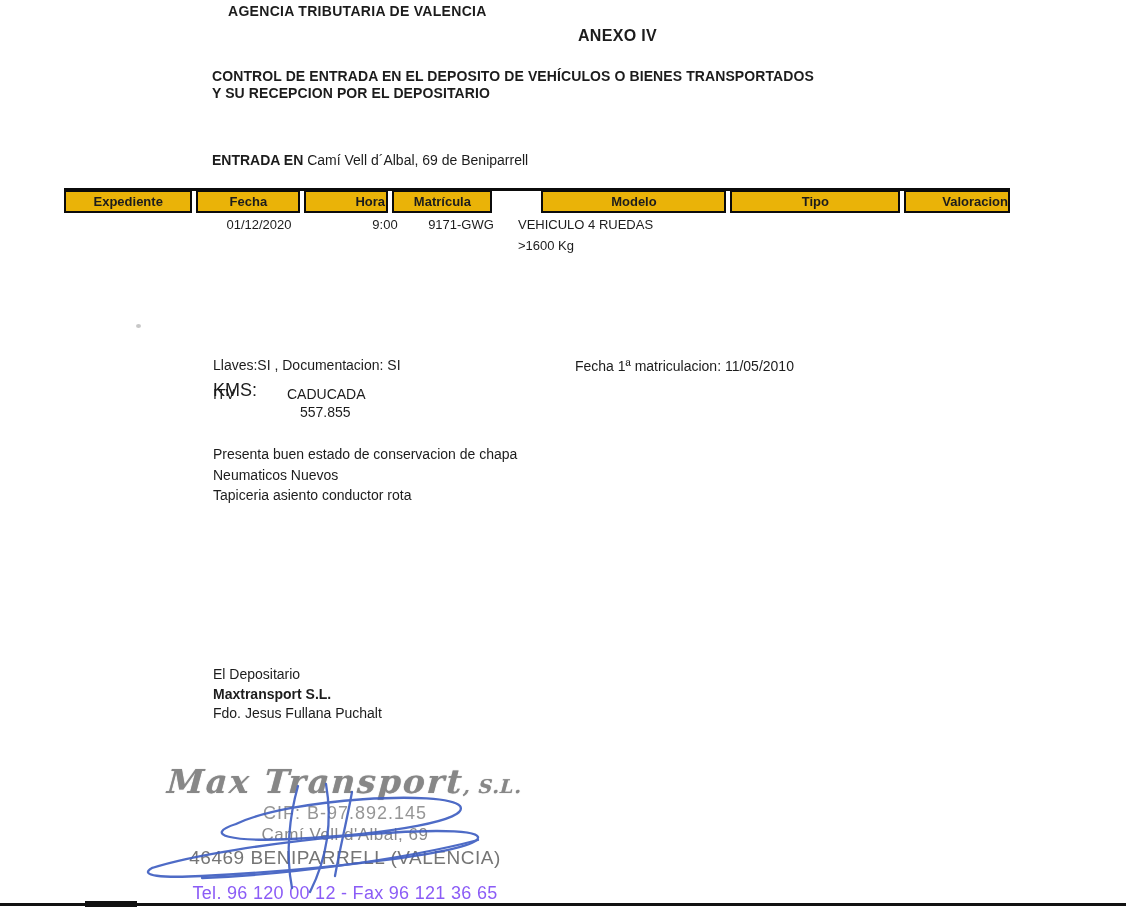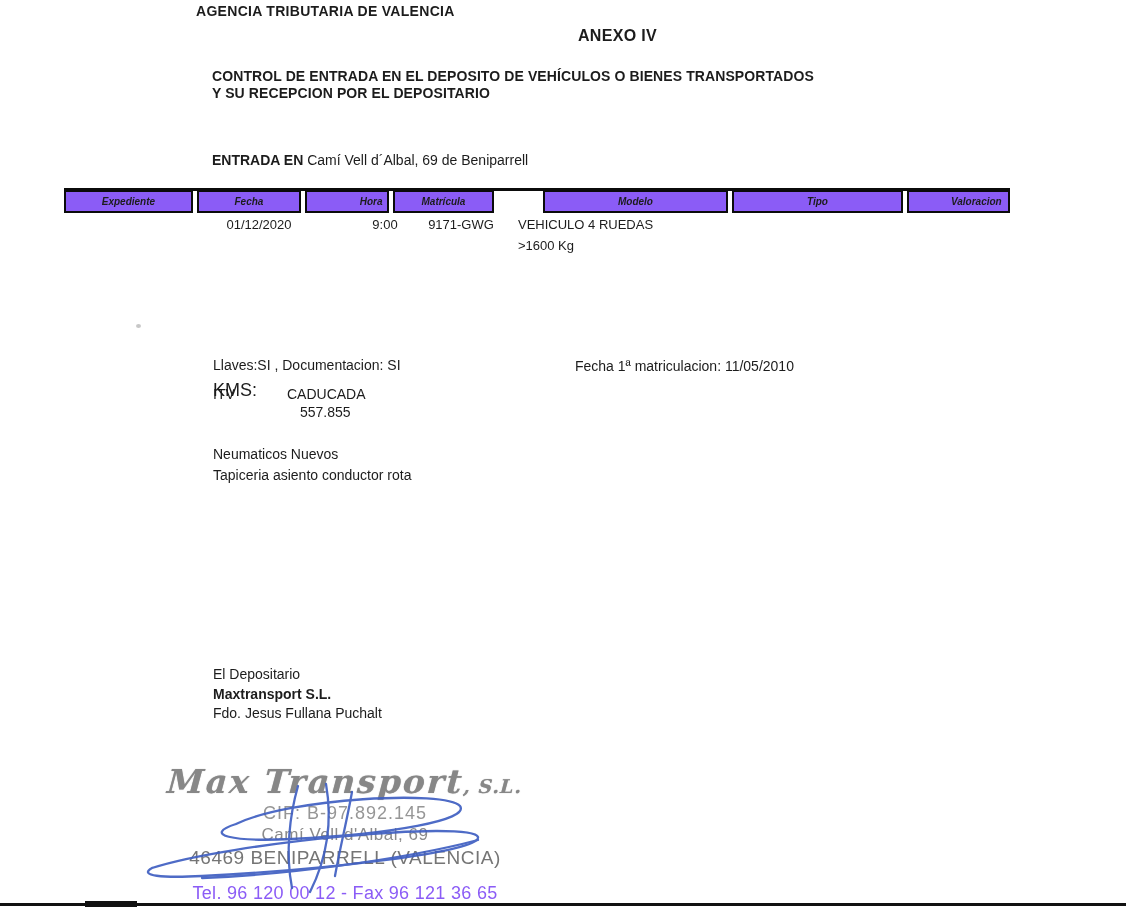--- a/index.html
+++ b/index.html
@@ -5,34 +5,34 @@
   html,body{margin:0;padding:0;background:#fff;}
   .page{
     position:relative;
     width:1126px;height:911px;
     background:#ffffff;
     font-family:"Liberation Sans", sans-serif;
     color:#1c1c1c;
     overflow:hidden;
   }
   .abs{position:absolute;}
-  .h-agency{left:196px;top:3px;font-size:14px;font-weight:bold;letter-spacing:.3px;}
+  .h-agency{left:228px;top:3px;font-size:14px;font-weight:bold;letter-spacing:.3px;}
   .h-annex{left:578px;top:27px;font-size:16px;font-weight:bold;letter-spacing:.3px;}
   .h-control{left:212px;top:68px;font-size:14px;font-weight:bold;line-height:17px;width:720px;letter-spacing:.1px;}
   .h-entrada{left:212px;top:152px;font-size:14px;}
   .h-entrada .lbl{font-weight:bold;}
 
   
   .vtable{left:64px;top:190px;width:946px;}
   .vtable .topline{position:absolute;left:0;top:-2px;width:946px;height:3px;background:#0b0b0b;}
   .hrow{display:flex;}
   .hcell{
-    box-sizing:border-box;border:2px solid #0b0b0b;background:#8b5cf6;
+    box-sizing:border-box;border:2px solid #0b0b0b;background:#eab308;
     height:23px;line-height:19px;text-align:center;
-    font-size:10px;font-weight:bold;margin-right:4px;font-style:italic;
+    font-size:13px;font-weight:bold;margin-right:4px;
   }
   .hcell:last-child{margin-right:0;}
   .drow{display:flex;margin-top:1px;}
   .dcell{box-sizing:border-box;font-size:13px;line-height:21px;margin-right:4px;}
   .dcell:last-child{margin-right:0;}
   .w0{width:136px;} .w1{width:110px;} .w2{width:86px;padding-left:48px;} .w3{width:106px;}
   .w4{width:196px;margin-left:45px;} .w5{width:180px;} .w6{width:107px;padding-left:36px;}
   .tc{text-align:center;} .tl{text-align:left;padding-left:6px;}
 
   .sec-title{left:213px;top:329px;font-size:14px;font-weight:bold;letter-spacing:.2px;}
@@ -109,20 +109,21 @@
 
   <div class="abs artifact"></div>
 
   <div class="abs llaves">Llaves:SI , Documentacion: SI</div>
   <div class="abs fmat">Fecha 1ª matriculacion: 11/05/2010</div>
   <div class="abs itv-label">ITV</div>
   <div class="abs itv-value">CADUCADA</div>
   <div class="abs kms-label">KMS:</div>
   <div class="abs kms-value">557.855</div>
   <div class="abs obs">
+    <div>Presenta buen estado de conservacion de chapa</div>
     <div>Neumaticos Nuevos</div>
     <div>Tapiceria asiento conductor rota</div>
   </div>
 
   <div class="abs dep">
     <div>El Depositario</div>
     <div class="company">Maxtransport S.L.</div>
     <div>Fdo. Jesus Fullana Puchalt</div>
   </div>
 

